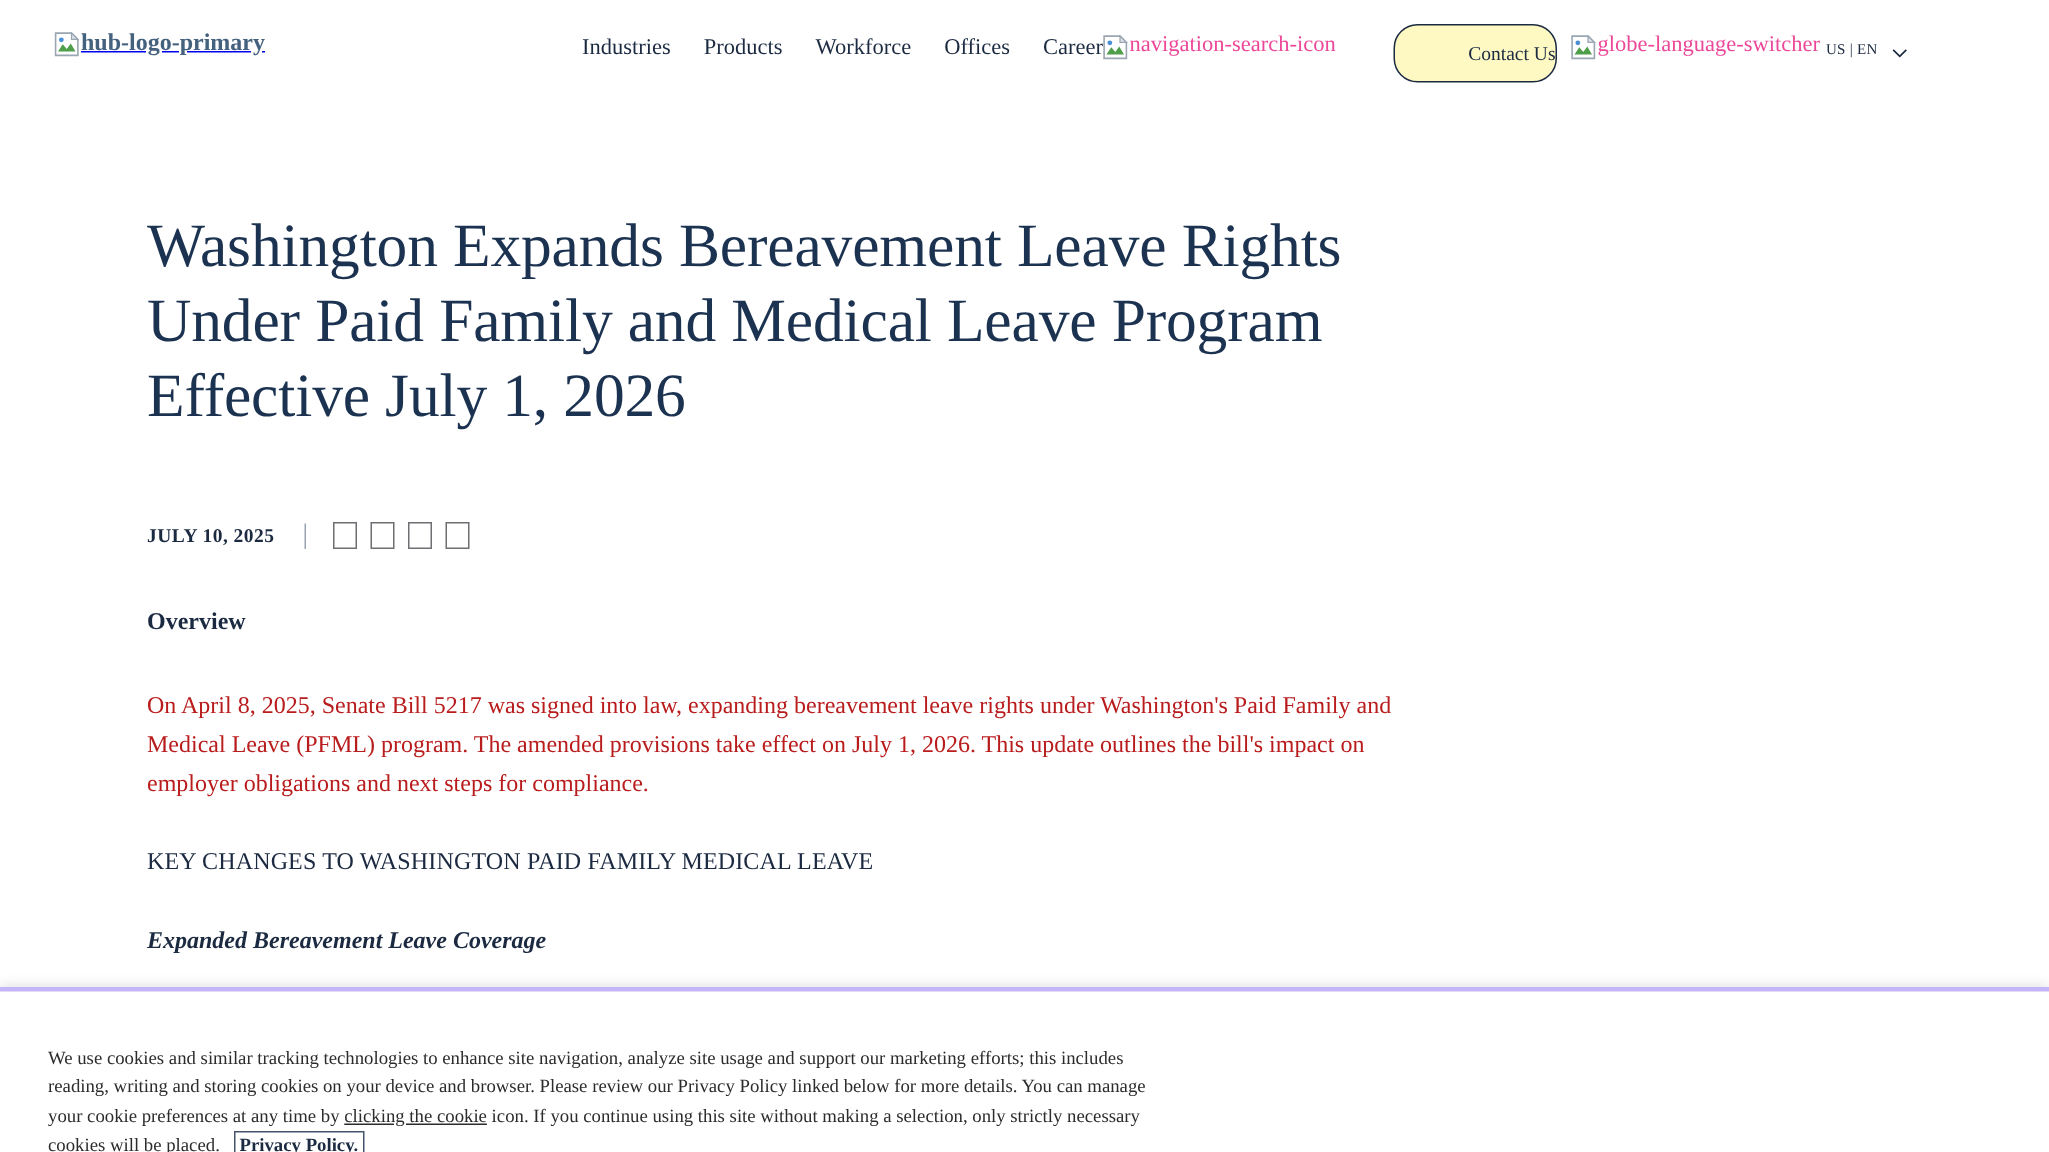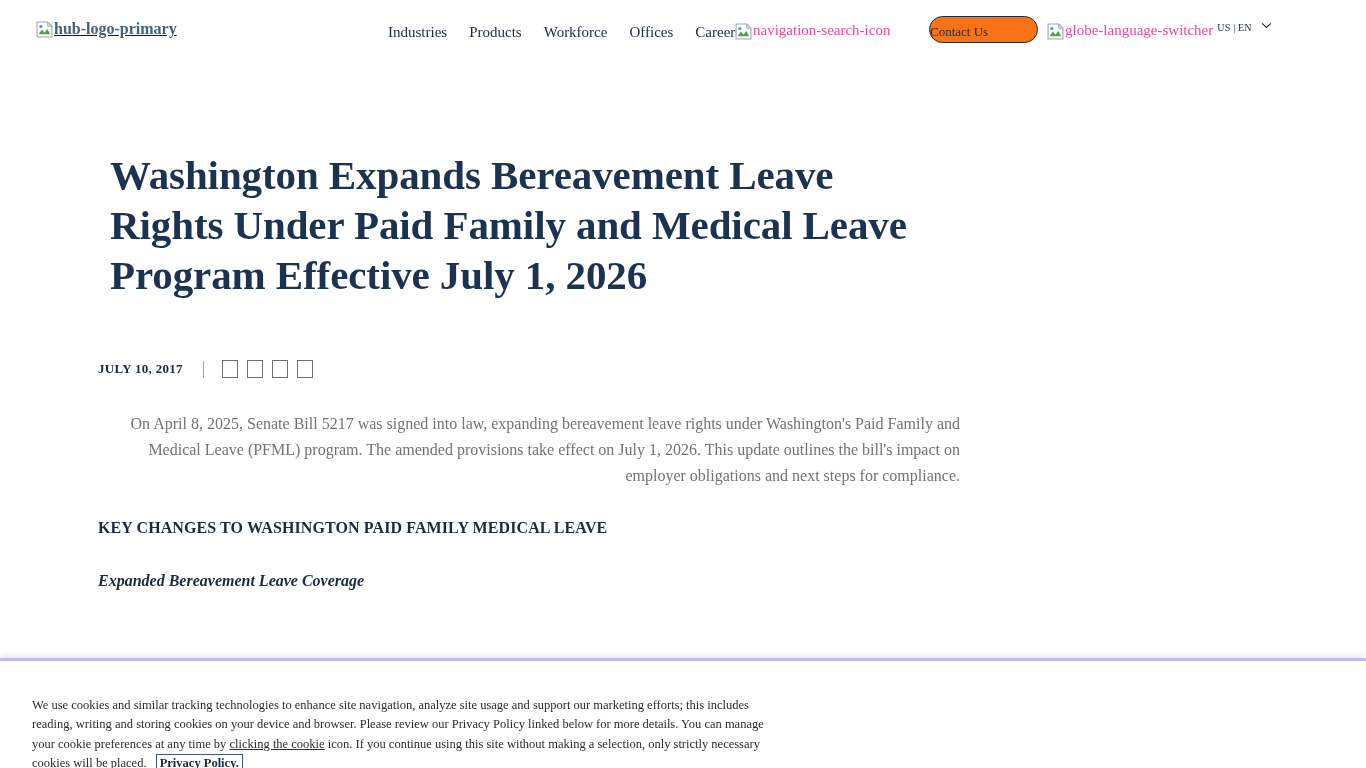--- a/index.html
+++ b/index.html
@@ -71,38 +71,38 @@
   .nav-search {
     position: absolute;
     left: 735px;
     top: 22px;
   }
   .contact-btn {
     position: absolute;
     left: 929px;
     top: 16px;
     width: 109px;
-    height: 27px;
+    height: 39px;
     border: 1px solid #1b2a41;
     border-radius: 16px;
-    background: #f97316;
+    background: #fef9c3;
     color: #1b2a41;
     font-family: "Liberation Serif", "DejaVu Serif", serif;
     font-size: 13px;
     line-height: 29px;
-    text-align: left;
+    text-align: right;
     cursor: pointer;
     padding: 0;
   }
   .lang-wrap {
     position: absolute;
     left: 1047px;
     top: 22px;
     display: flex;
-    align-items: flex-start;
+    align-items: flex-end;
   }
   .lang-code {
     font-size: 10px;
     color: #1b2a41;
     margin-left: 4px;
     white-space: nowrap;
     letter-spacing: .2px;
   }
   .chev {
     margin-left: 9px;
@@ -112,25 +112,25 @@
 
   
   .article {
     position: absolute;
     left: 98px;
     top: 138px;
     width: 875px;
   }
   .article-title {
     font-family: "Liberation Serif", "DejaVu Serif", serif;
-    font-weight: bold;
+    font-weight: normal;
     font-size: 41px;
     line-height: 50px;
     color: #1b3250;
-    margin: 12px;
+    margin: 0;
     width: 820px;
     letter-spacing: -0.1px;
   }
   .meta-row {
     display: flex;
     align-items: center;
     margin-top: 59px;
     height: 20px;
   }
   .pub-date {
@@ -163,28 +163,27 @@
   .sec-heading {
     font-size: 16px;
     font-weight: bold;
     color: #1b2a41;
     margin-top: 37px;
     line-height: 22px;
   }
   .body-para {
     font-size: 16px;
     line-height: 26px;
-    color: #737373;
+    color: #b91c1c;
     margin-top: 32px;
     width: 862px;
-    text-align: right;
   }
   .caps-heading {
     font-size: 16px;
-    font-weight: bold;
+    font-weight: normal;
     color: #1b2a41;
     margin-top: 28px;
     line-height: 22px;
     letter-spacing: .1px;
   }
   .italic-heading {
     font-size: 16px;
     font-weight: bold;
     font-style: italic;
     color: #1b2a41;
@@ -284,31 +283,32 @@
       <path d="M1 1.5 L6 6.3 L11 1.5" fill="none" stroke="#1b2a41" stroke-width="1.3"></path>
     </svg>
   </div>
 </header>
 
 <main class="article">
 
   <h1 class="article-title">Washington Expands Bereavement Leave Rights Under Paid Family and Medical Leave Program Effective July 1, 2026</h1>
 
   <div class="meta-row">
-    <span class="pub-date">JULY 10, 2017</span>
+    <span class="pub-date">JULY 10, 2025</span>
     <span class="meta-divider"></span>
     <div class="share-list">
       <a class="share-box" href="#"></a>
       <a class="share-box" href="#"></a>
       <a class="share-box" href="#"></a>
       <a class="share-box" href="#"></a>
     </div>
   </div>
 
 
+  <div class="sec-heading">Overview</div>
 
   <p class="body-para">On April 8, 2025, Senate Bill 5217 was signed into law, expanding bereavement leave rights under Washington's Paid Family and Medical Leave (PFML) program. The amended provisions take effect on July 1, 2026. This update outlines the bill's impact on employer obligations and next steps for compliance.</p>
 
   <div class="caps-heading">KEY CHANGES TO WASHINGTON PAID FAMILY MEDICAL LEAVE</div>
 
   <div class="italic-heading">Expanded Bereavement Leave Coverage</div>
 
 </main>
 
 <section class="cookie-banner">

